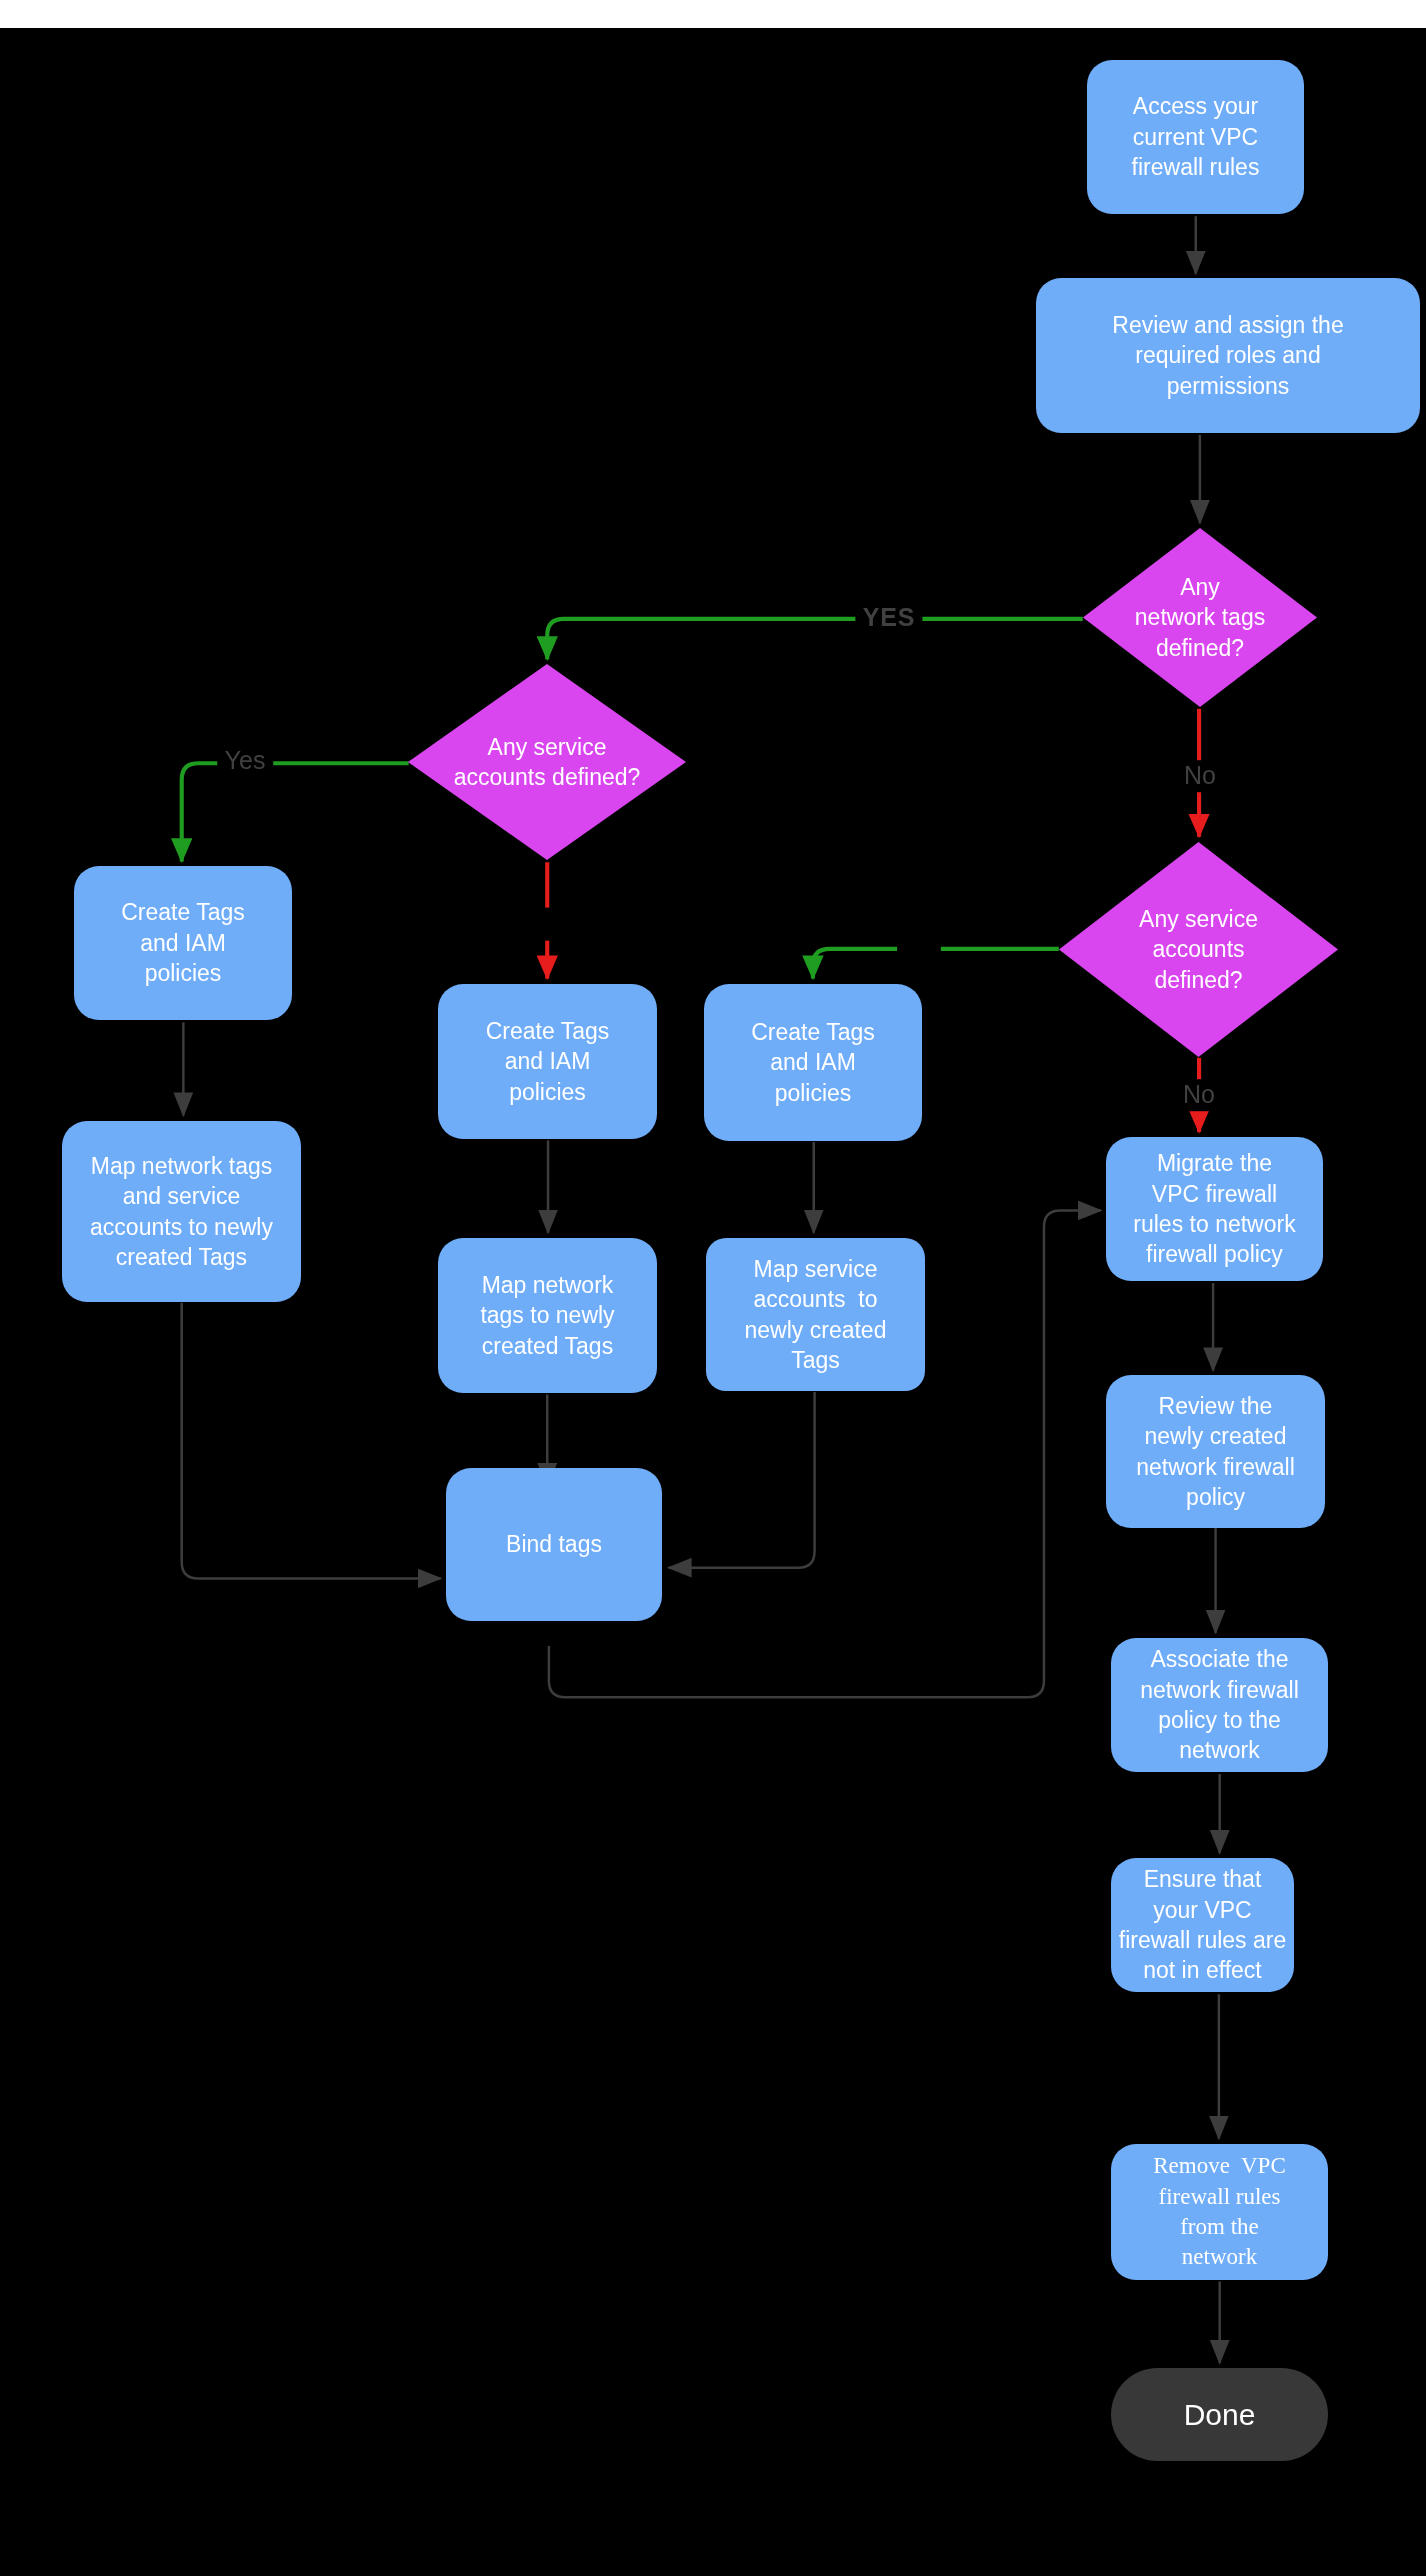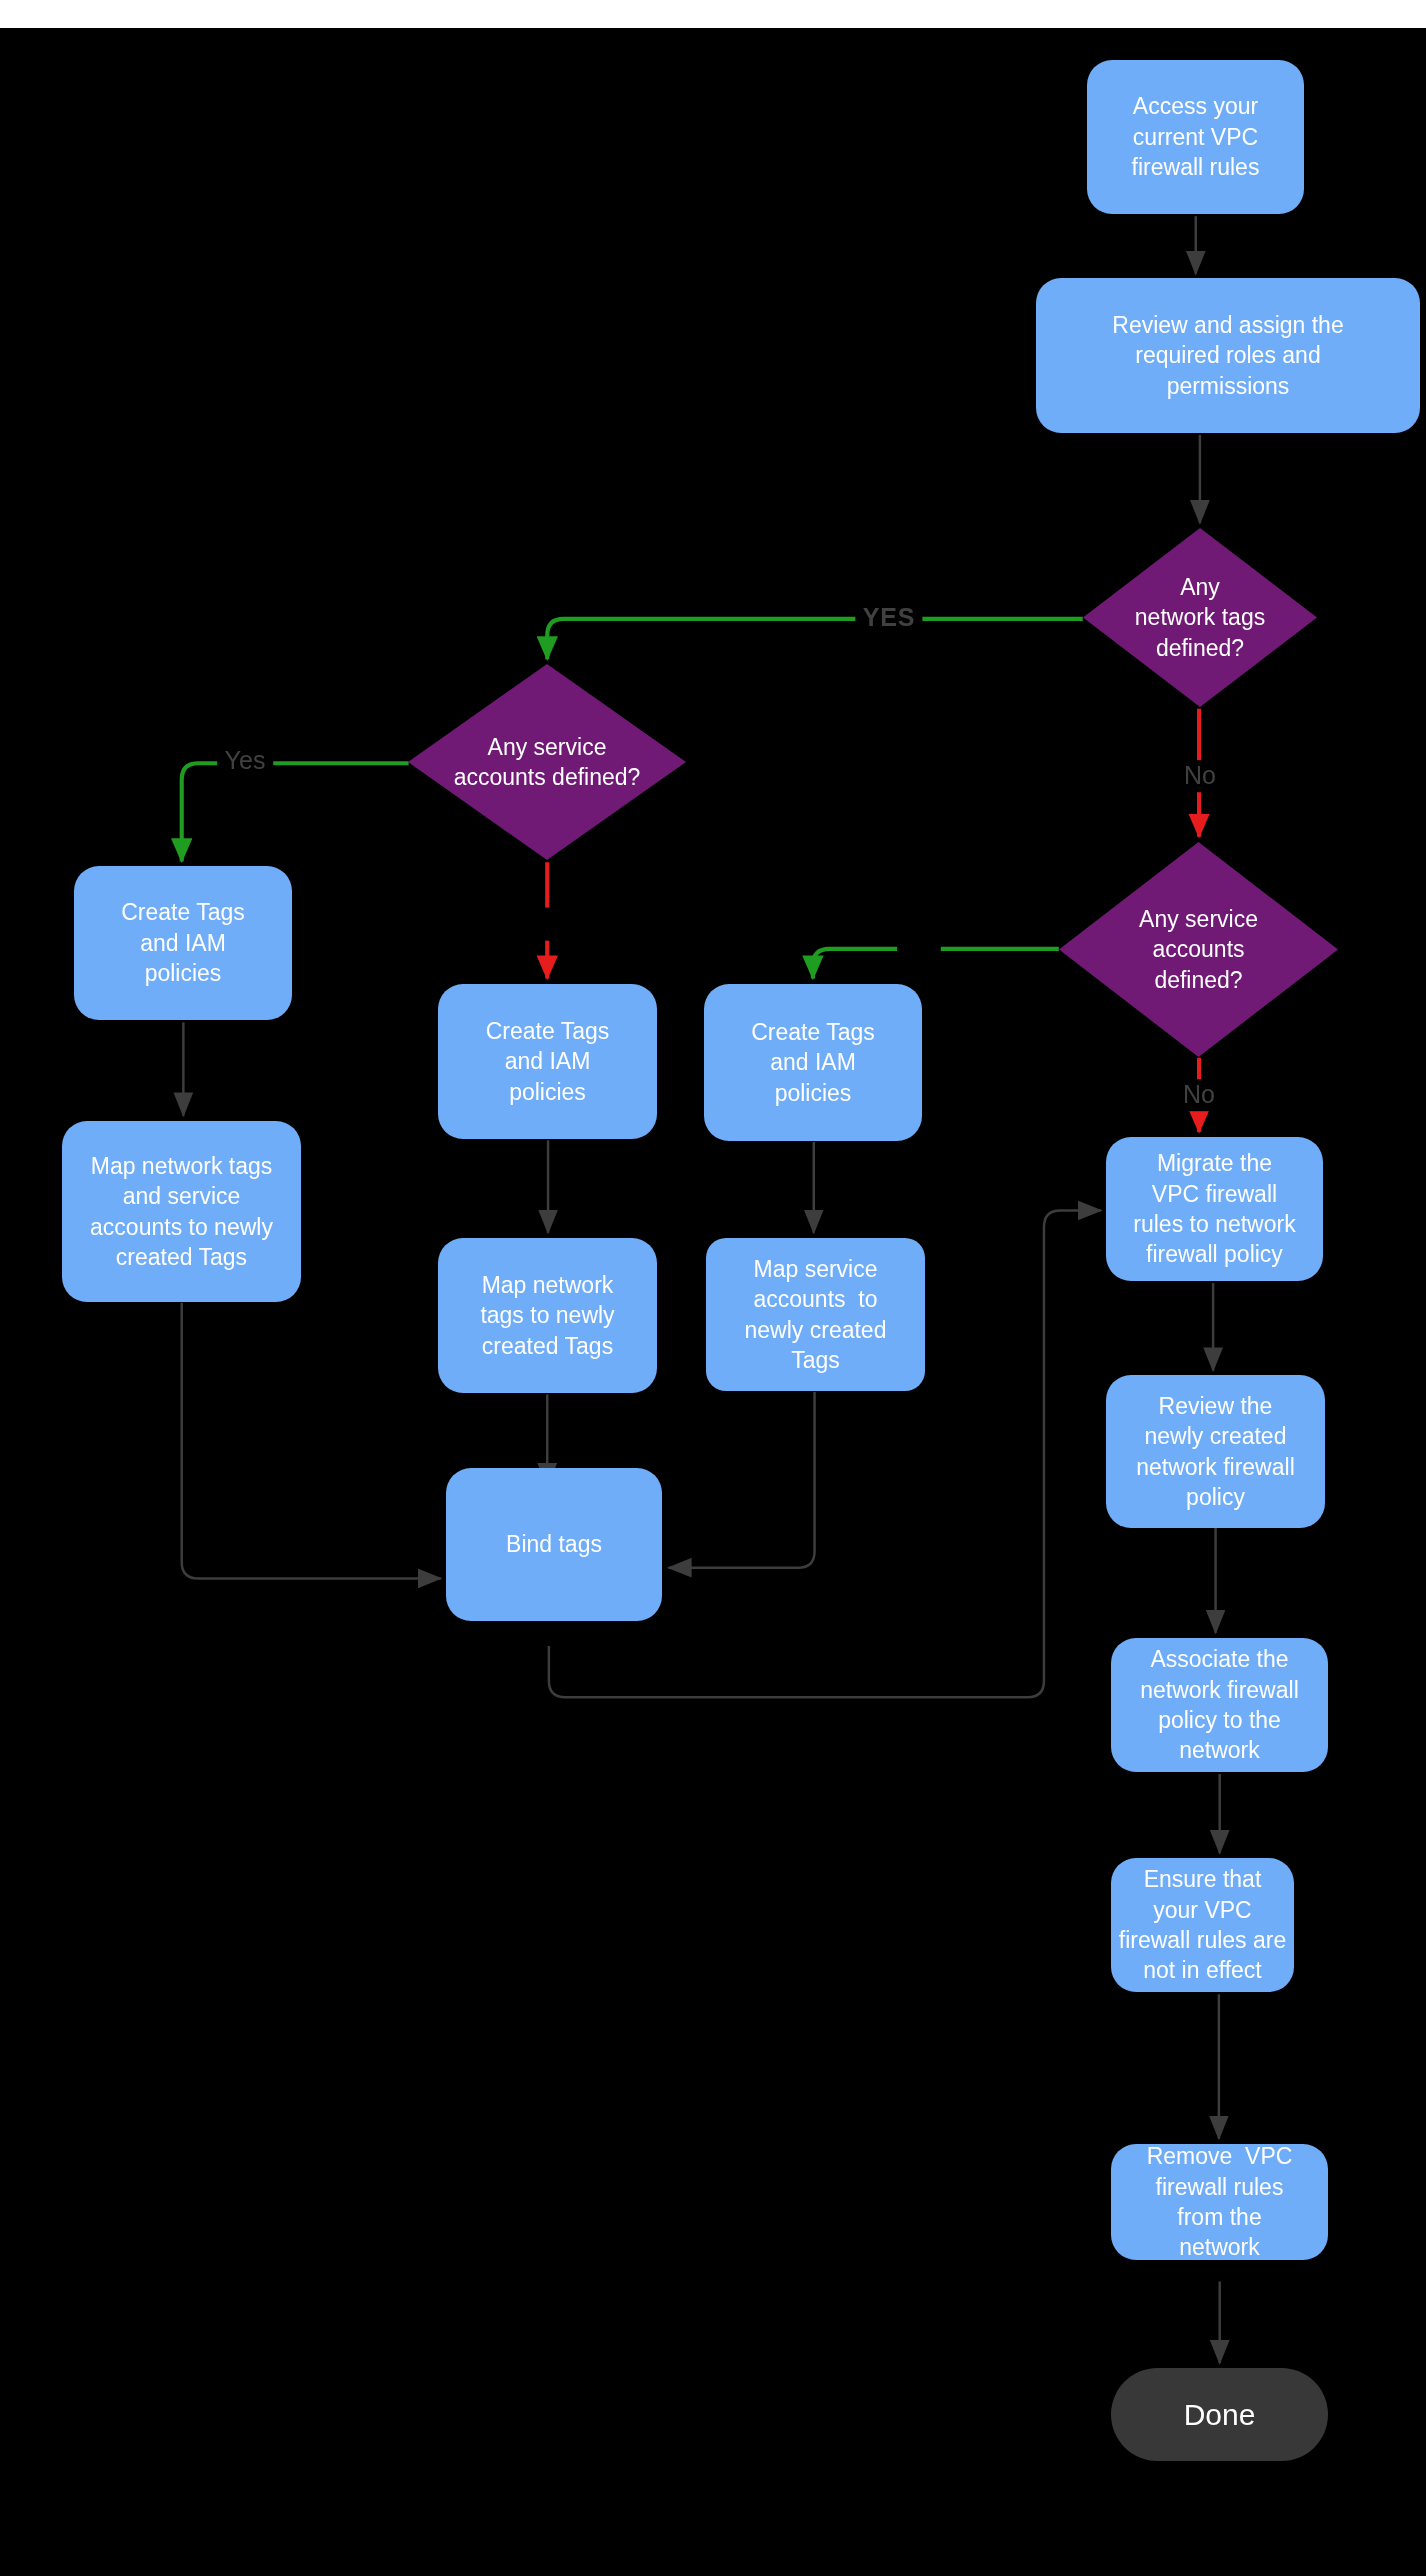--- a/index.html
+++ b/index.html
@@ -16,21 +16,21 @@
   .edges{position:absolute;left:0;top:0;z-index:1;}
   .node{
     position:absolute;z-index:2;
     display:flex;align-items:center;justify-content:center;
     text-align:center;color:#ffffff;
     font-size:23px;line-height:1.32;
   }
   .node .lbl{white-space:pre-wrap;}
   .process{background:#6fadf8;border-radius:25px;}
   .decision{
-    background:#701a75;
+    background:#d946ef;
     clip-path:polygon(50% 0, 100% 50%, 50% 100%, 0 50%);
     text-align:center;
   }
   .terminator{background:#383838;border-radius:47px;}
   .edge-label{
     position:absolute;z-index:3;
     transform:translate(-50%,-50%);
     background:#000;color:#414141;
     font-size:25px;line-height:1;padding:3.3px 7.4px;
     white-space:nowrap;
@@ -181,21 +181,21 @@
 network</span>
   </div>
 
   <div class="node process" style="left:1111px;top:1858px;width:183px;height:134px;">
     <span class="lbl">Ensure that
 your VPC
 firewall rules are
 not in effect</span>
   </div>
 
-  <div class="node process" style="left:1111px;top:2144px;width:217px;height:116px;">
+  <div class="node process" style="left:1111px;top:2144px;width:217px;height:136px;font-family:Liberation Serif, serif;">
     <span class="lbl">Remove  VPC
 firewall rules
 from the
 network</span>
   </div>
 
   <div class="node terminator" style="left:1111px;top:2368px;width:217px;height:93px;font-size:30px;">
     <span class="lbl">Done</span>
   </div>
 

